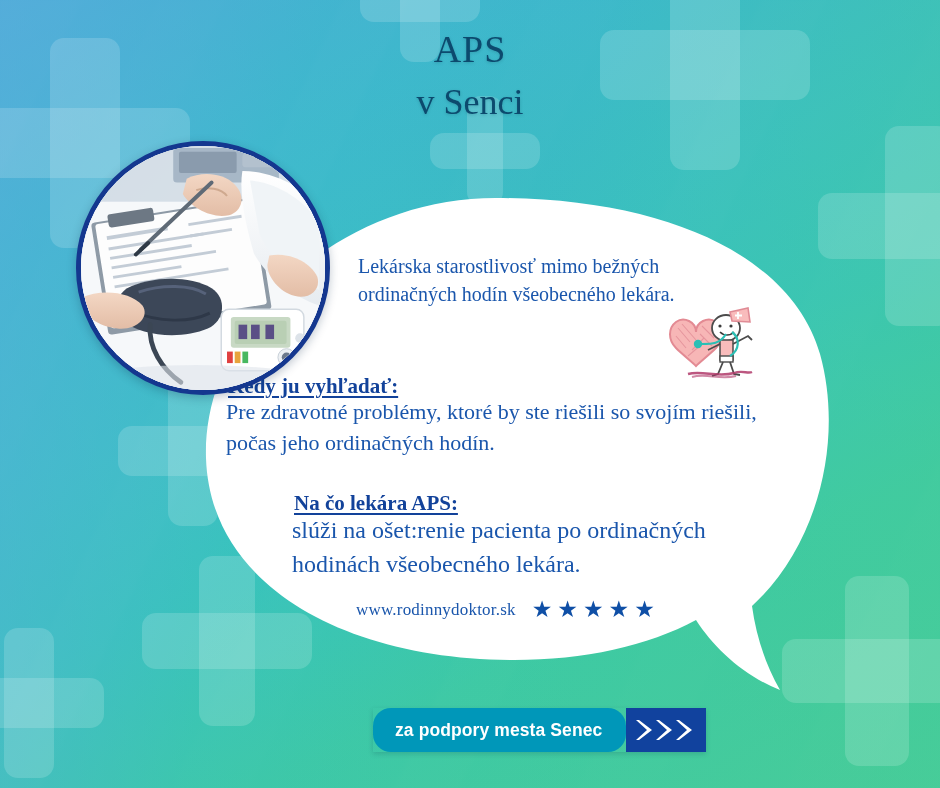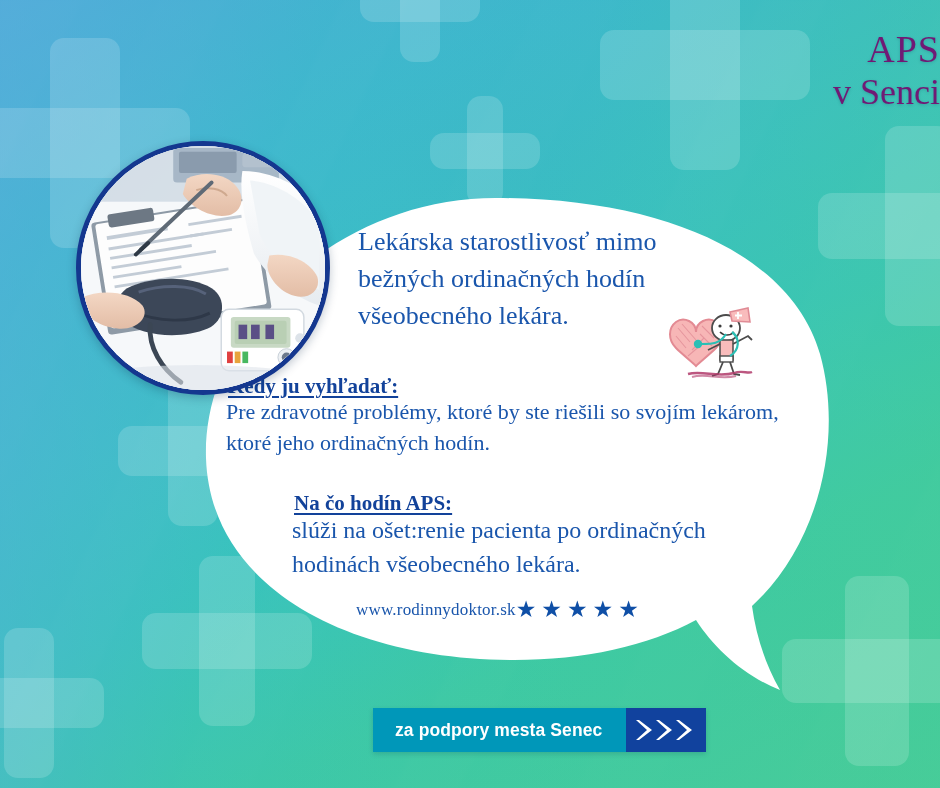--- a/index.html
+++ b/index.html
@@ -61,34 +61,34 @@
     background: rgba(255,255,255,.16);
     border-radius: 14px;
   }
   .cross-shape i { left: 33.4%; top: 0; width: 33.2%; height: 100%; }
   .cross-shape b { top: 33.4%; left: 0; height: 33.2%; width: 100%; }
 
   
   .titles {
     position: absolute;
     left: 0; right: 0; top: 30px;
-    text-align: right;
-    color: #701a75;
+    text-align: center;
+    color: #0c4a6e;
     font-family: "Liberation Serif", "DejaVu Serif", serif;
     text-shadow: 0 1px 3px rgba(20,70,90,.25);
     z-index: 6;
   }
   .t-aps { font-size: 38px; letter-spacing: 1px; line-height: 1.05; }
   .t-main {
     font-size: 41px;
     letter-spacing: .5px;
     line-height: 1.12;
     white-space: nowrap;
   }
-  .t-sub { font-size: 36px; line-height: 1.2; margin-top: 1px; }
+  .t-sub { font-size: 36px; line-height: 1.2; margin-top: 11px; }
 
   
   .bubble-wrap {
     position: absolute;
     left: 196px; top: 196px;
     width: 640px; height: 500px;
     z-index: 4;
   }
   .bubble-svg { position: absolute; inset: 0; width: 100%; height: 100%; }
 
@@ -97,36 +97,36 @@
     left: 0; top: 0; width: 640px; height: 500px;
     z-index: 5;
   }
 
   .bt {
     position: absolute;
     color: #1a56ac;
     font-family: "Liberation Serif", "DejaVu Serif", serif;
     line-height: 1.42;
   }
-  .para1 { left: 162px; top: 28px; width: 330px; font-size: 26px; }
+  .para1 { left: 162px; top: 56px; width: 330px; font-size: 20px; }
   .head-a {
     left: 32px; top: 176px; font-size: 21px; font-weight: bold;
     color: #12429a; text-decoration: underline; text-underline-offset: 3px;
   }
   .para2 { left: 30px; top: 200px; width: 585px; font-size: 22px; }
   .head-b {
     left: 98px; top: 293px; font-size: 21px; font-weight: bold;
     color: #12429a; text-decoration: underline; text-underline-offset: 3px;
   }
   .para3 { left: 96px; top: 317px; width: 500px; font-size: 24px; }
 
   .site-row {
     position: absolute;
     left: 160px; top: 402px;
-    display: flex; align-items: center; 
+    display: flex; align-items: center; gap: 16px;
   }
   .site-url {
     font-family: "Liberation Serif", "DejaVu Serif", serif;
     font-size: 17px; color: #1a56ac; letter-spacing: .2px;
   }
   .stars { display: flex; gap: 5px; color: #0f4fa6; font-size: 23px; line-height: 1; }
 
   
   .photo {
     position: absolute;
@@ -159,20 +159,21 @@
     box-shadow: 0 2px 5px rgba(10,50,70,.18);
   }
   .banner-text {
     background: #0097b9;
     color: #ffffff;
     font-size: 17.5px;
     font-weight: bold;
     letter-spacing: .1px;
     display: flex; align-items: center;
     padding: 0 24px 0 22px;
+    border-radius: 18px;
   }
   .banner-arrows {
     background: #11429e;
     width: 80px;
     display: flex; align-items: center; justify-content: center; gap: 1px;
   }
 
   
   .crest {
     position: absolute;
@@ -250,23 +251,23 @@
         C 548 480 518 452 500 424
         C 452 450 388 464 318 464
         C 150 464 14 390 10 262
         C 6 132 138 2 300 2 Z"></path>
     </svg>
 
     <div class="bubble-content">
       <div class="bt para1">Lekárska starostlivosť mimo bežných ordinačných hodín všeobecného lekára.</div>
 
       <div class="bt head-a">Kedy ju vyhľadať:</div>
-      <div class="bt para2">Pre zdravotné problémy, ktoré by ste riešili so svojím lekárom, ktoré jeho ordinačných hodín.</div>
-
-      <div class="bt head-b">Na čo hodín APS:</div>
+      <div class="bt para2">Pre zdravotné problémy, ktoré by ste riešili so svojím riešili, počas jeho ordinačných hodín.</div>
+
+      <div class="bt head-b">Na čo lekára APS:</div>
       <div class="bt para3">slúži na ošet:renie pacienta po ordinačných hodinách všeobecného lekára.</div>
 
       <div class="site-row">
         <span class="site-url">www.rodinnydoktor.sk</span>
         <span class="stars">
           <span>★</span>
           <span>★</span>
           <span>★</span>
           <span>★</span>
           <span>★</span>

